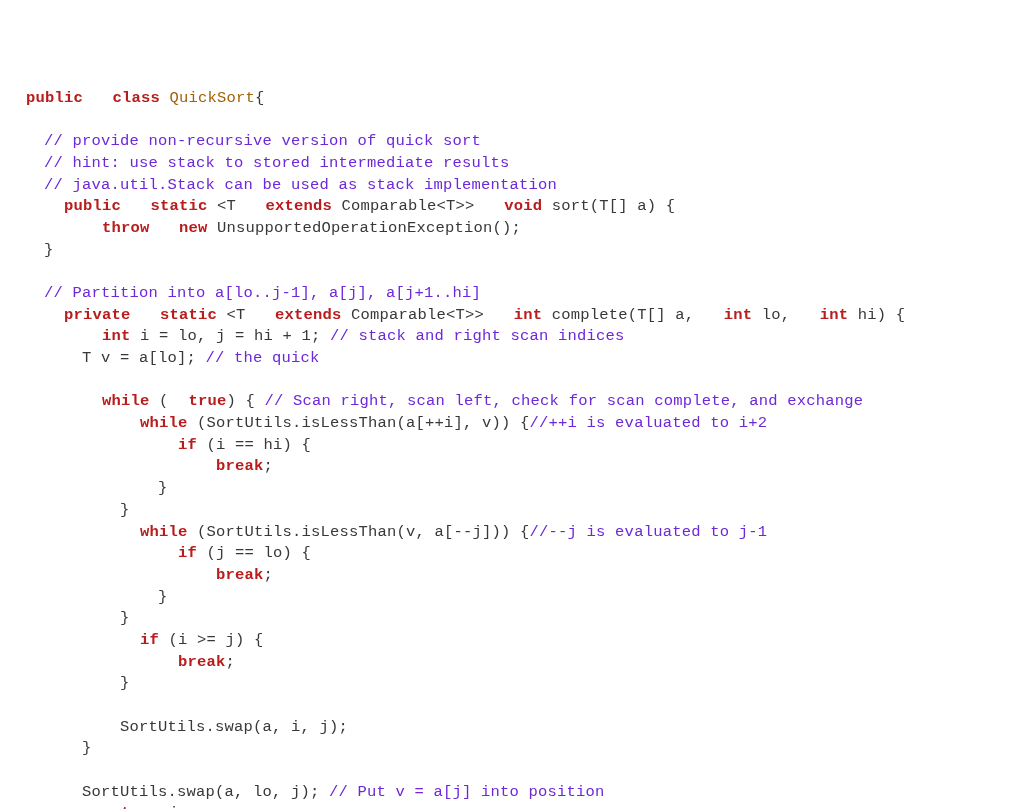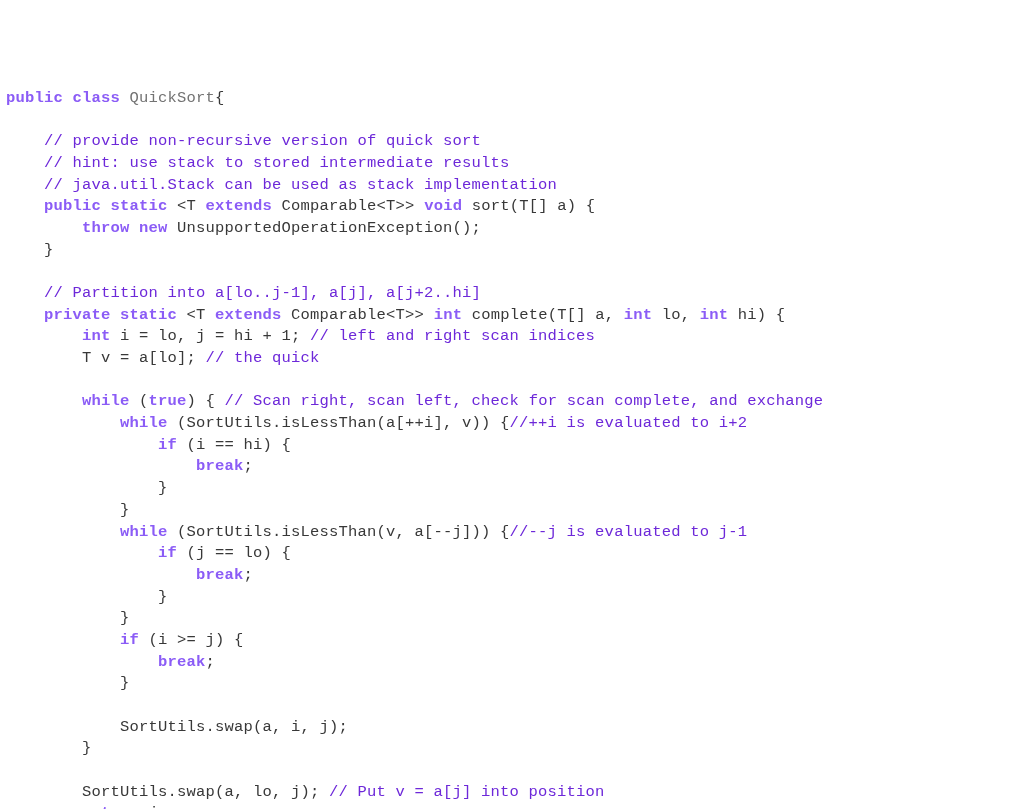--- a/index.html
+++ b/index.html
@@ -6,43 +6,43 @@
       font-family: Consolas, Monaco, "Courier New", monospace;
       font-size: 15.5px;
       line-height: 1.4;
       background: #ffffff;
       color: #383838;
       margin: 0;
       padding: 1px 6px;
       white-space: pre;
       letter-spacing: 0.2px;
     }
-    .kw     { color: #8b5cf6; font-weight: bold; }
+    .kw     { color: #b91c1c; font-weight: bold; margin-left: 20px; }
     .cm     { color: #6d28d9; }
     .id     { color: #383838; }
-    .idF    { color: #737373; }
+    .idF    { color: #a16207; }
     .sym    { color: #383838; }
   </style>
 </head>
 <body>
 
 
 
 <div><span class="kw">public</span> <span class="kw">class</span> <span class="idF">QuickSort</span><span class="sym">{</span>
 
 <span class="cm">    // provide non-recursive version of quick sort</span>
 <span class="cm">    // hint: use stack to stored intermediate results</span>
 <span class="cm">    // java.util.Stack can be used as stack implementation</span>
     <span class="kw">public</span> <span class="kw">static</span><span class="id"> &lt;T </span><span class="kw">extends</span><span class="id"> Comparable&lt;T&gt;&gt; </span><span class="kw">void</span><span class="id"> sort(T[] a) {</span>
         <span class="kw">throw</span> <span class="kw">new</span><span class="id"> UnsupportedOperationException();</span>
 <span class="sym">    }</span>
 
-<span class="cm">    // Partition into a[lo..j-1], a[j], a[j+2..hi]</span>
+<span class="cm">    // Partition into a[lo..j-1], a[j], a[j+1..hi]</span>
     <span class="kw">private</span> <span class="kw">static</span><span class="id"> &lt;T </span><span class="kw">extends</span><span class="id"> Comparable&lt;T&gt;&gt; </span><span class="kw">int</span><span class="id"> complete(T[] a, </span><span class="kw">int</span><span class="id"> lo, </span><span class="kw">int</span><span class="id"> hi) {</span>
-        <span class="kw">int</span><span class="id"> i = lo, j = hi + 1; </span><span class="cm">// left and right scan indices</span>
+        <span class="kw">int</span><span class="id"> i = lo, j = hi + 1; </span><span class="cm">// stack and right scan indices</span>
 <span class="id">        T v = a[lo]; </span><span class="cm">// the quick</span>
 
         <span class="kw">while</span><span class="sym"> (</span><span class="kw">true</span><span class="sym">) { </span><span class="cm">// Scan right, scan left, check for scan complete, and exchange</span>
             <span class="kw">while</span><span class="id"> (SortUtils.isLessThan(a[++i], v)) {</span><span class="cm">//++i is evaluated to i+2</span>
                 <span class="kw">if</span><span class="id"> (i == hi) {</span>
                     <span class="kw">break</span><span class="sym">;</span>
 <span class="sym">                }</span>
 <span class="sym">            }</span>
             <span class="kw">while</span><span class="id"> (SortUtils.isLessThan(v, a[--j])) {</span><span class="cm">//--j is evaluated to j-1</span>
                 <span class="kw">if</span><span class="id"> (j == lo) {</span>

